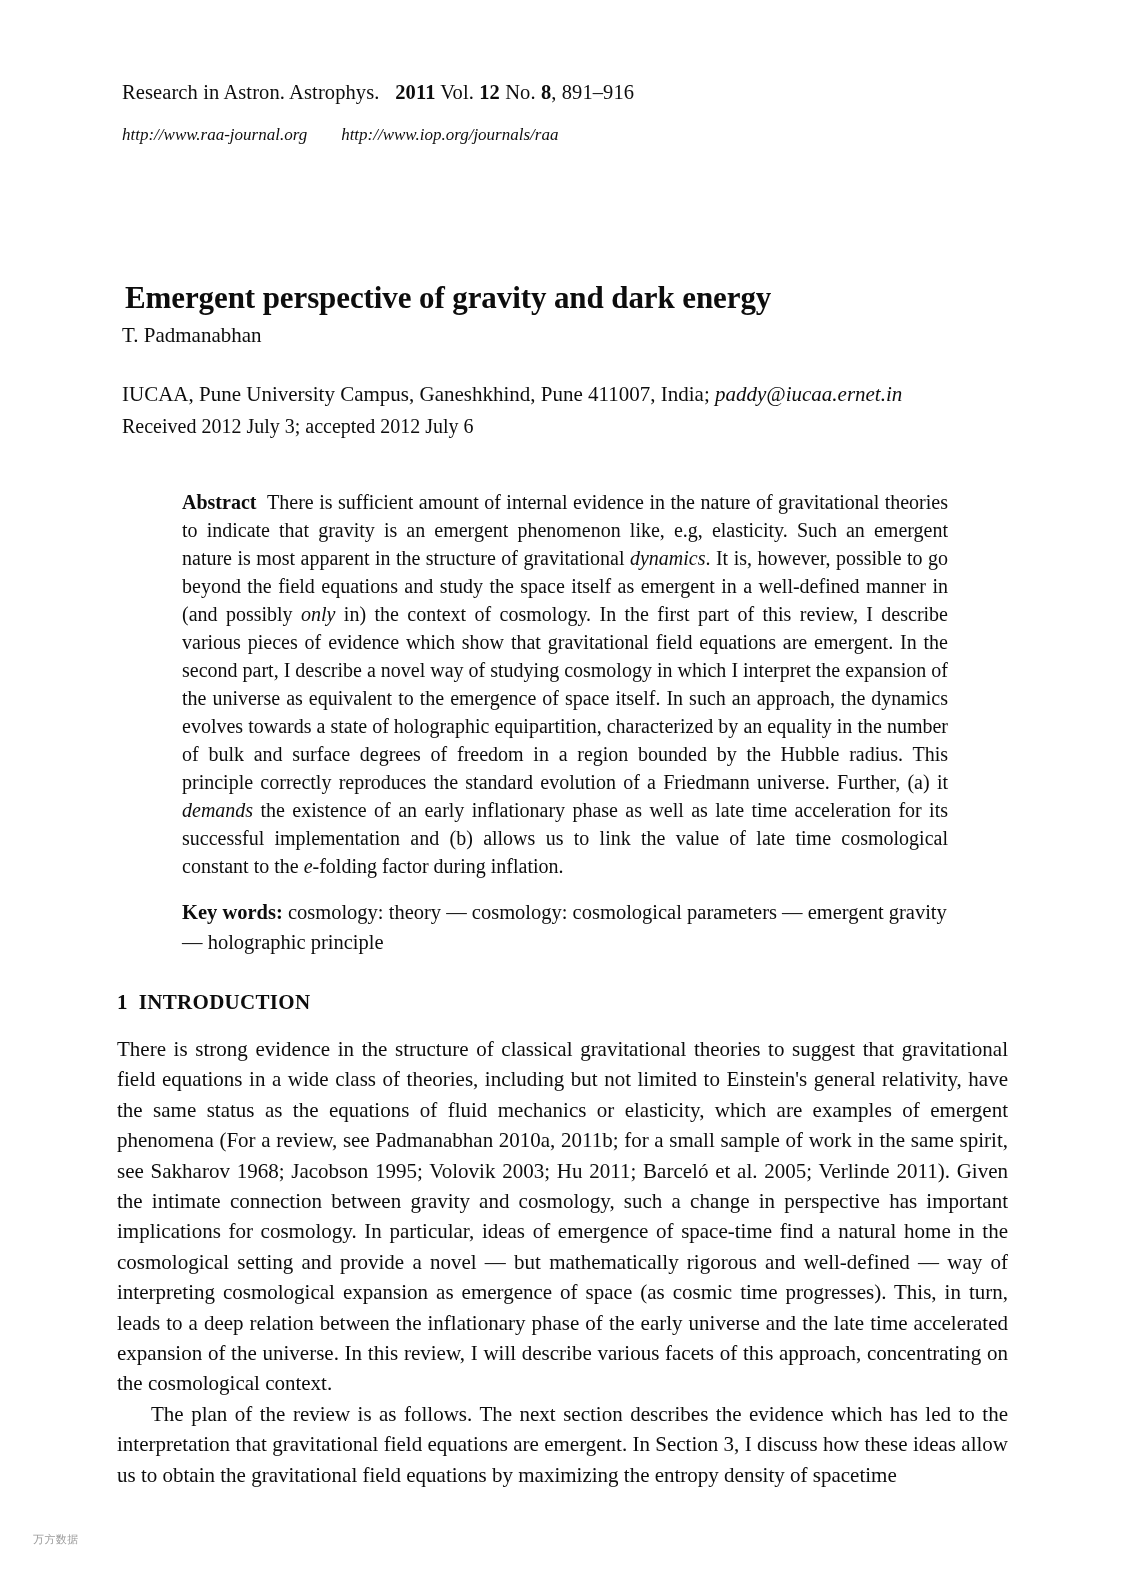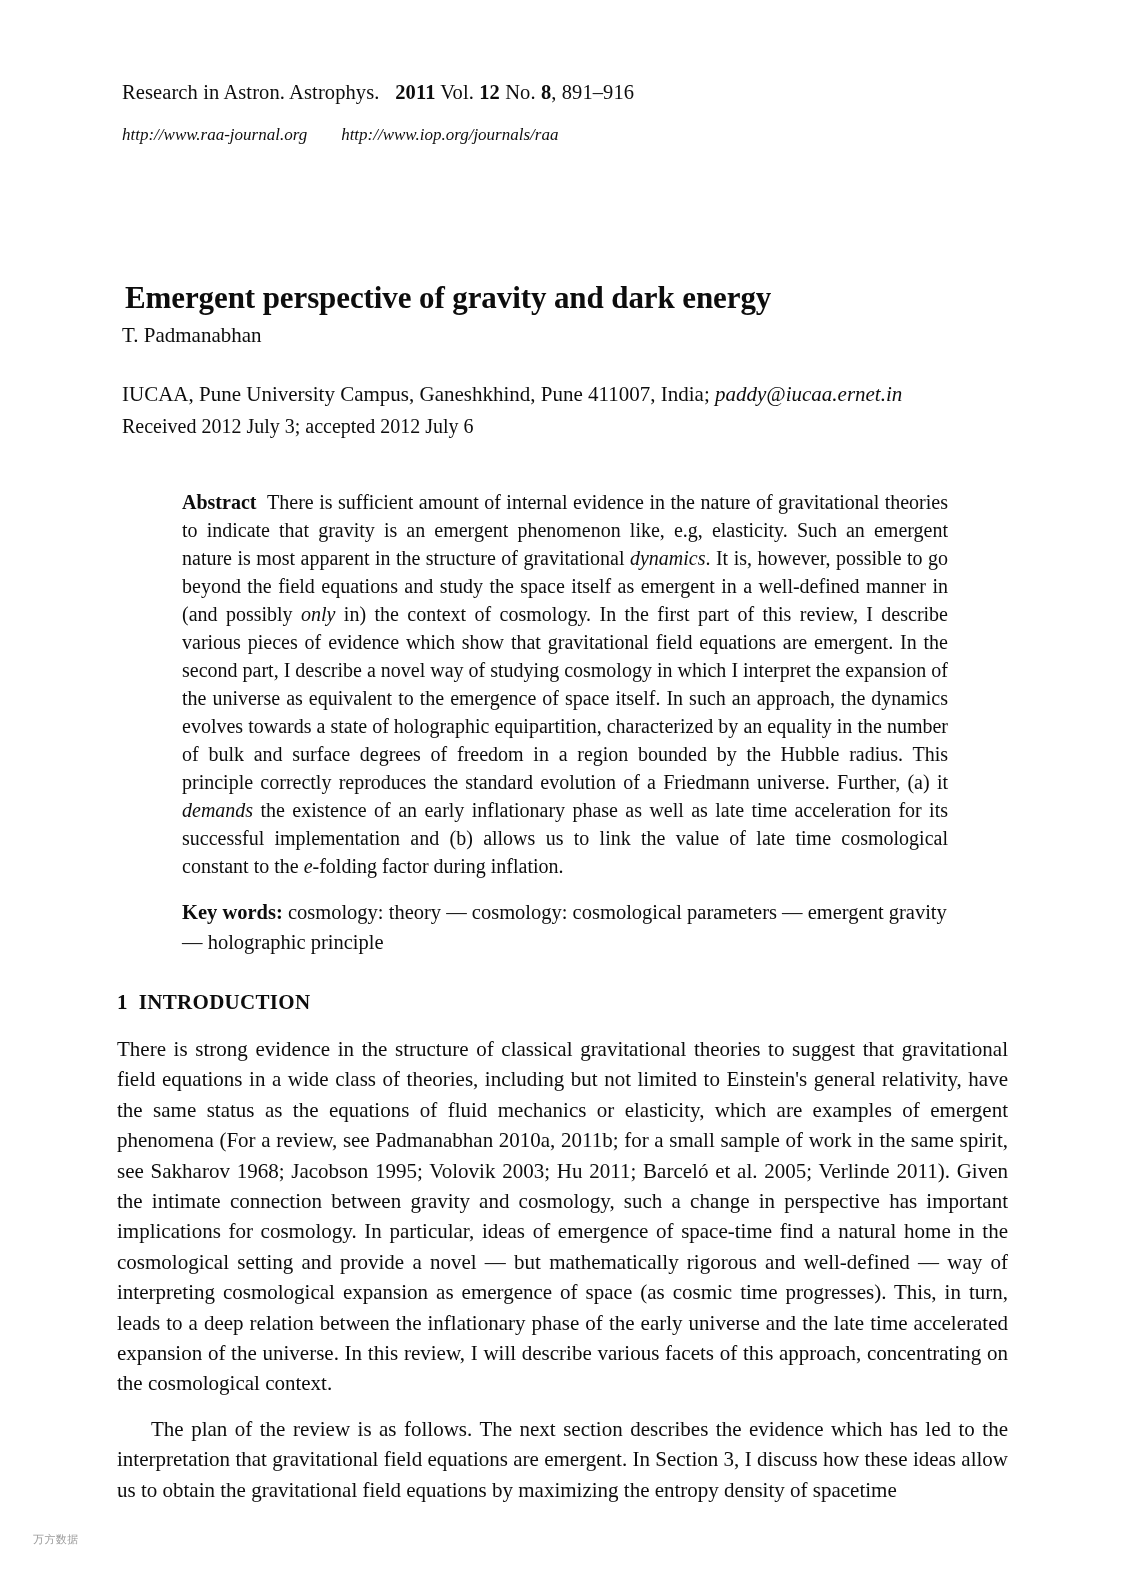--- a/index.html
+++ b/index.html
@@ -147,21 +147,21 @@
     position: absolute;
     left: 117px;
     top: 1034px;
     width: 891px;
     font-size: 21px;
     line-height: 30.4px;
     text-align: justify;
     text-justify: inter-word;
   }
   .body p { margin: 0; }
-  .body p.indent { text-indent: 34px; margin-top: 15px; }
+  .body p.indent { text-indent: 34px; }
 
   
   .watermark {
     position: absolute;
     left: 33px;
     top: 1532px;
     font-family: "DejaVu Sans", sans-serif;
     font-size: 11px;
     color: #9a9a9a;
     letter-spacing: 0.4px;

